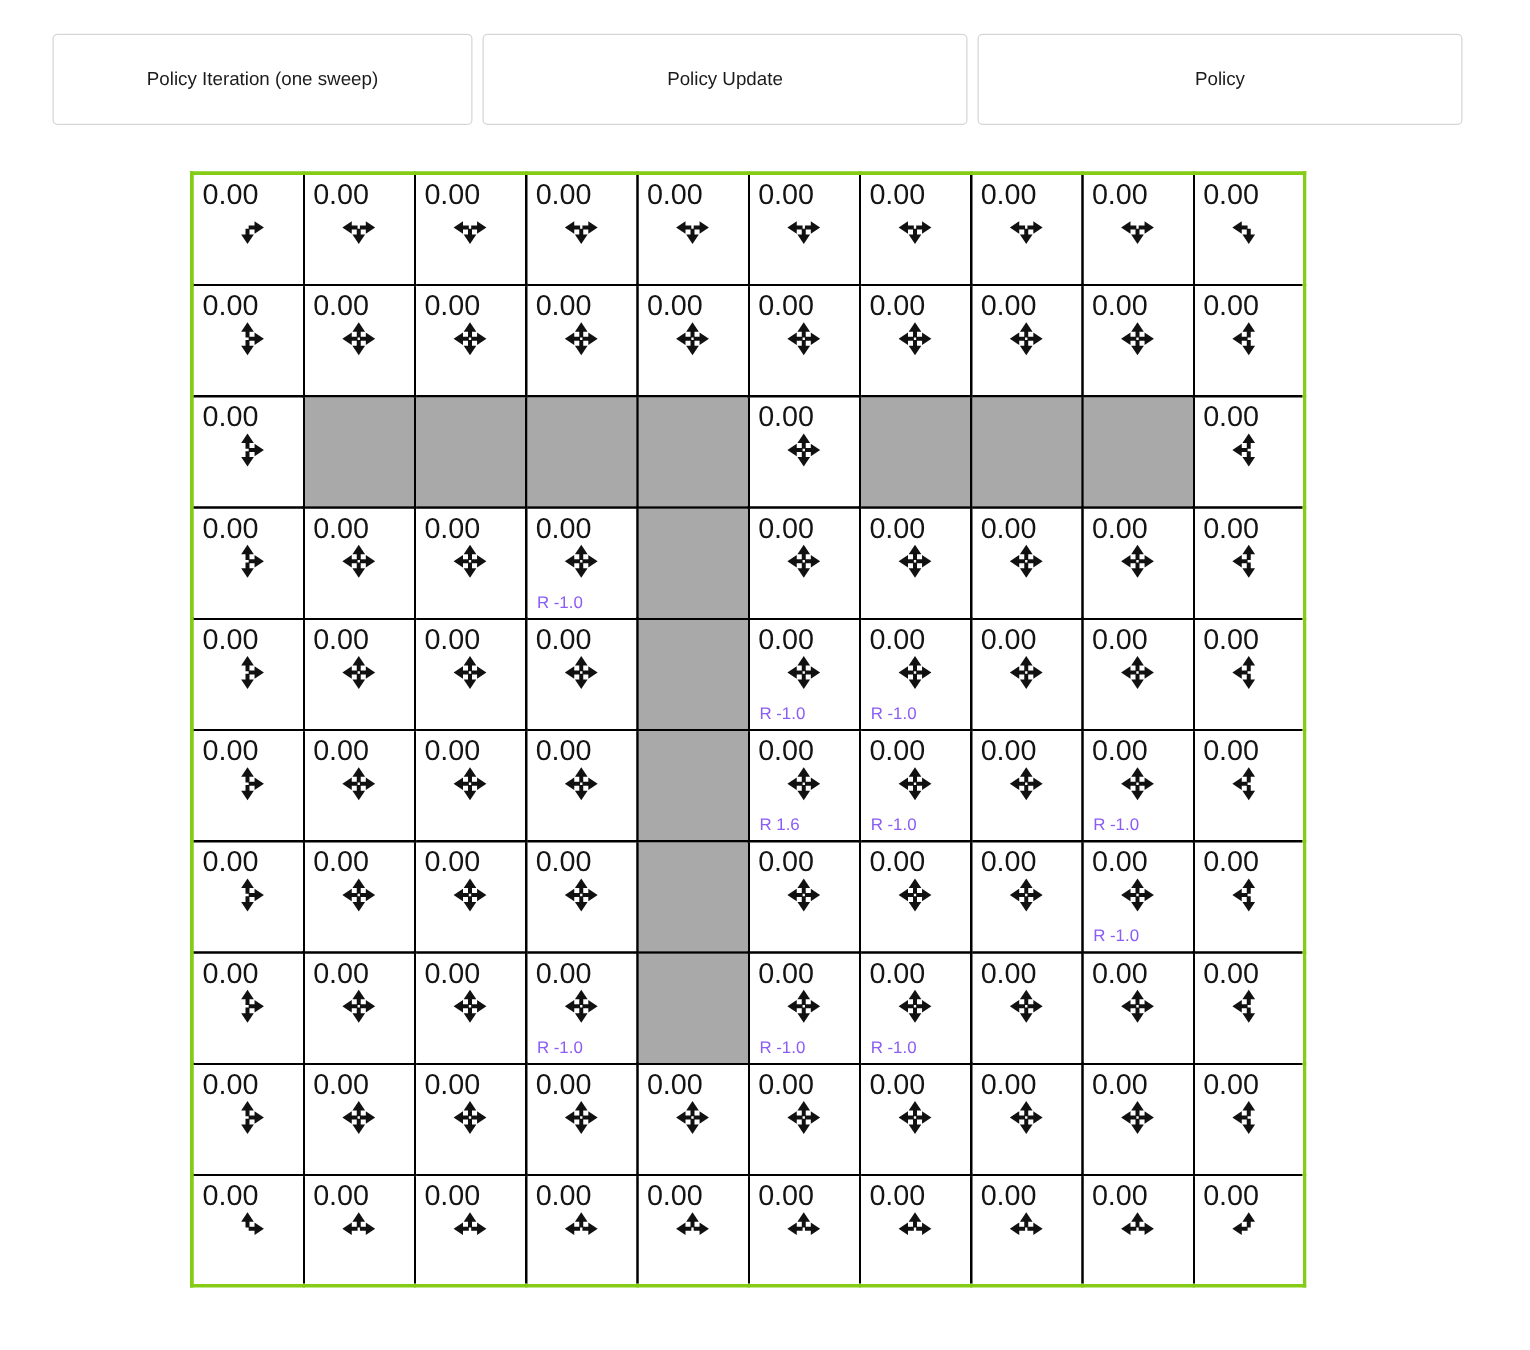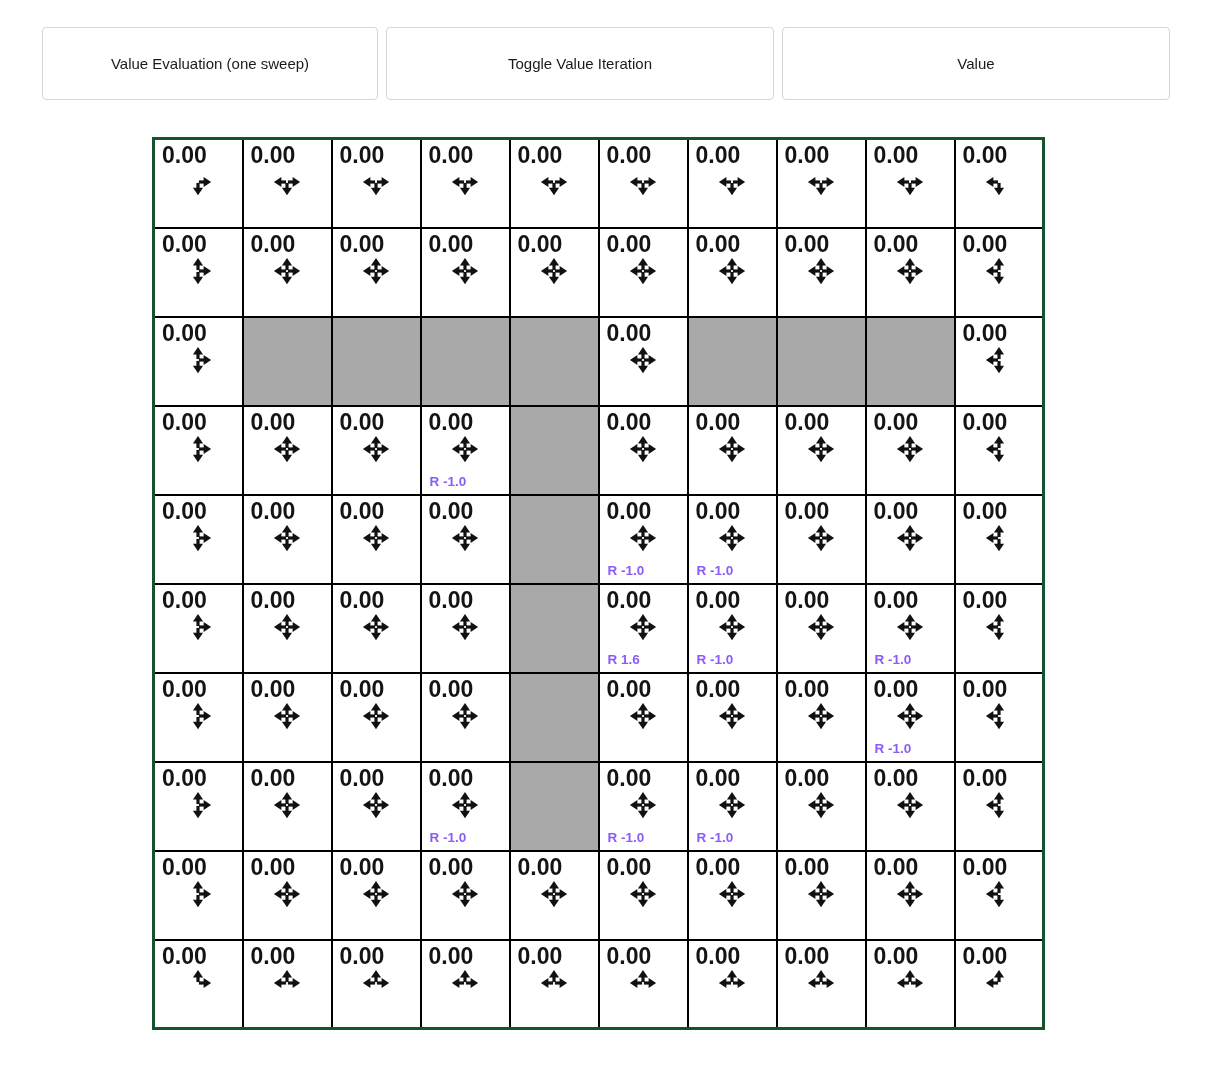--- a/index.html
+++ b/index.html
@@ -26,22 +26,21 @@
     align-items: center;
     justify-content: center;
     cursor: pointer;
   }
   .btn.wide { flex: 0 0 336px; }
   .btn:not(.wide) { flex: 1 1 0; }
   .gridwrap { margin: 37px 0 30px 152px; }
   table.grid {
     border-collapse: collapse;
     table-layout: fixed;
-    border: 3px solid #14532d;
-    font-weight: bold;
+    border: 3px solid #84cc16;
   }
   td.cell {
     width: 89px;
     height: 89px;
     border: 2px solid #000000;
     position: relative;
     background: #ffffff;
     padding: 0;
   }
   td.cell.wall { background: #a9a9a9; }
@@ -66,23 +65,23 @@
     bottom: 5px;
     left: 8px;
     font-size: 13.5px;
     color: #8b5cf6;
   }
 </style>
 </head>
 <body>
 
 <div class="toolbar">
-  <button class="btn wide">Value Evaluation (one sweep)</button>
-  <button class="btn">Toggle Value Iteration</button>
-  <button class="btn">Value</button>
+  <button class="btn wide">Policy Iteration (one sweep)</button>
+  <button class="btn">Policy Update</button>
+  <button class="btn">Policy</button>
 </div>
 
 <div class="gridwrap">
   <table class="grid">
     <tbody>
         <tr>
           <td class="cell">
             <div class="val">0.00</div>
             <div class="arrows"><svg viewBox="0 0 32 32" width="30" height="30">
                 <line x1="16" y1="17" x2="16" y2="23" stroke="#111" stroke-width="3.4"></line>

